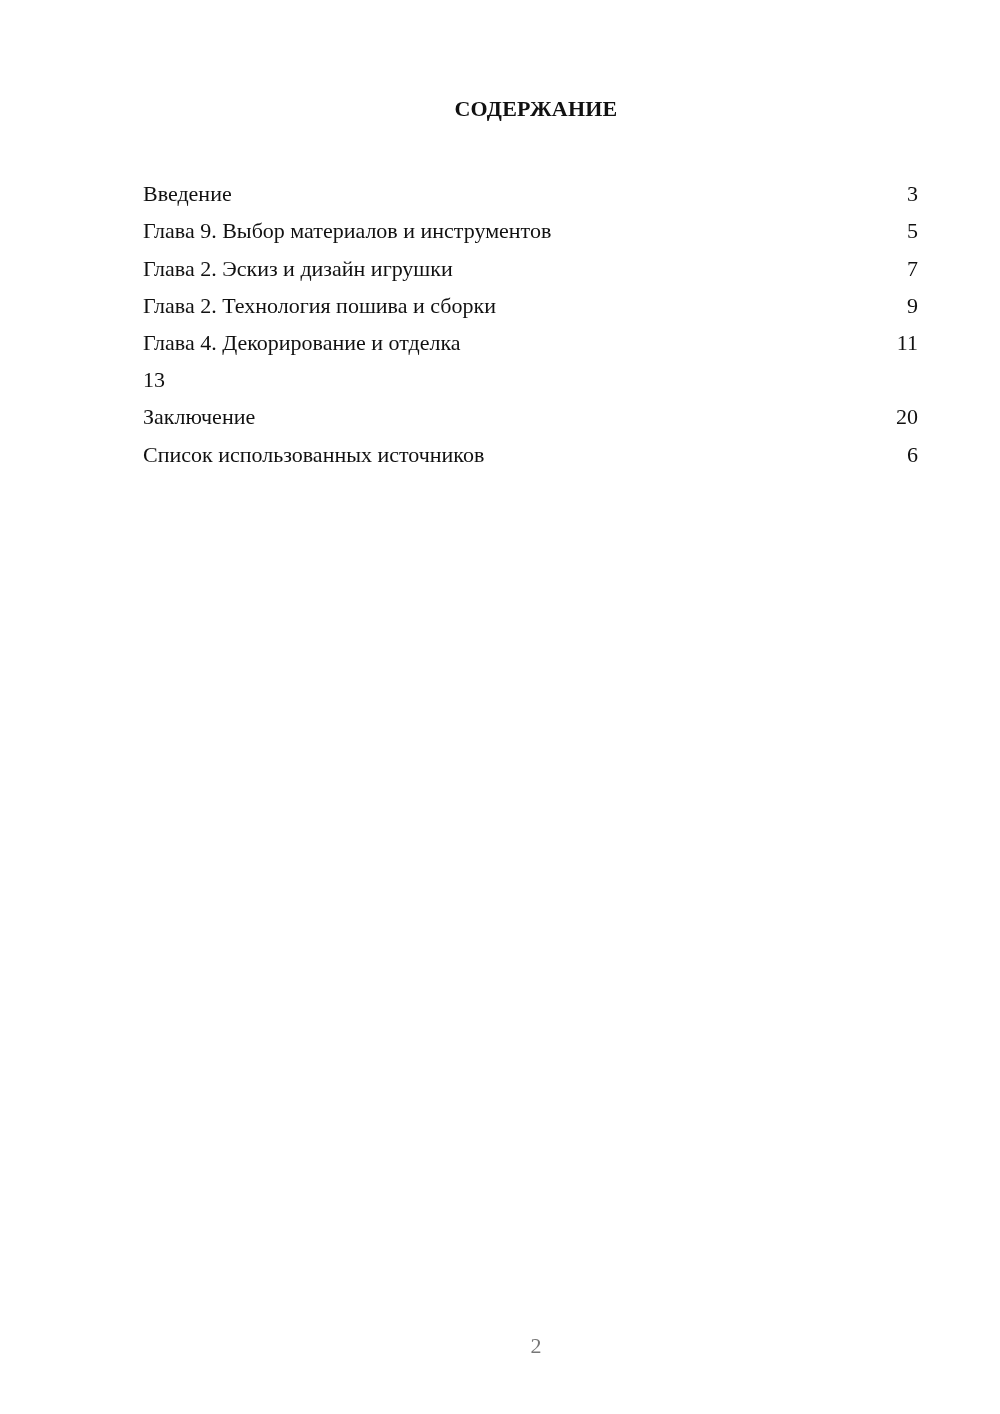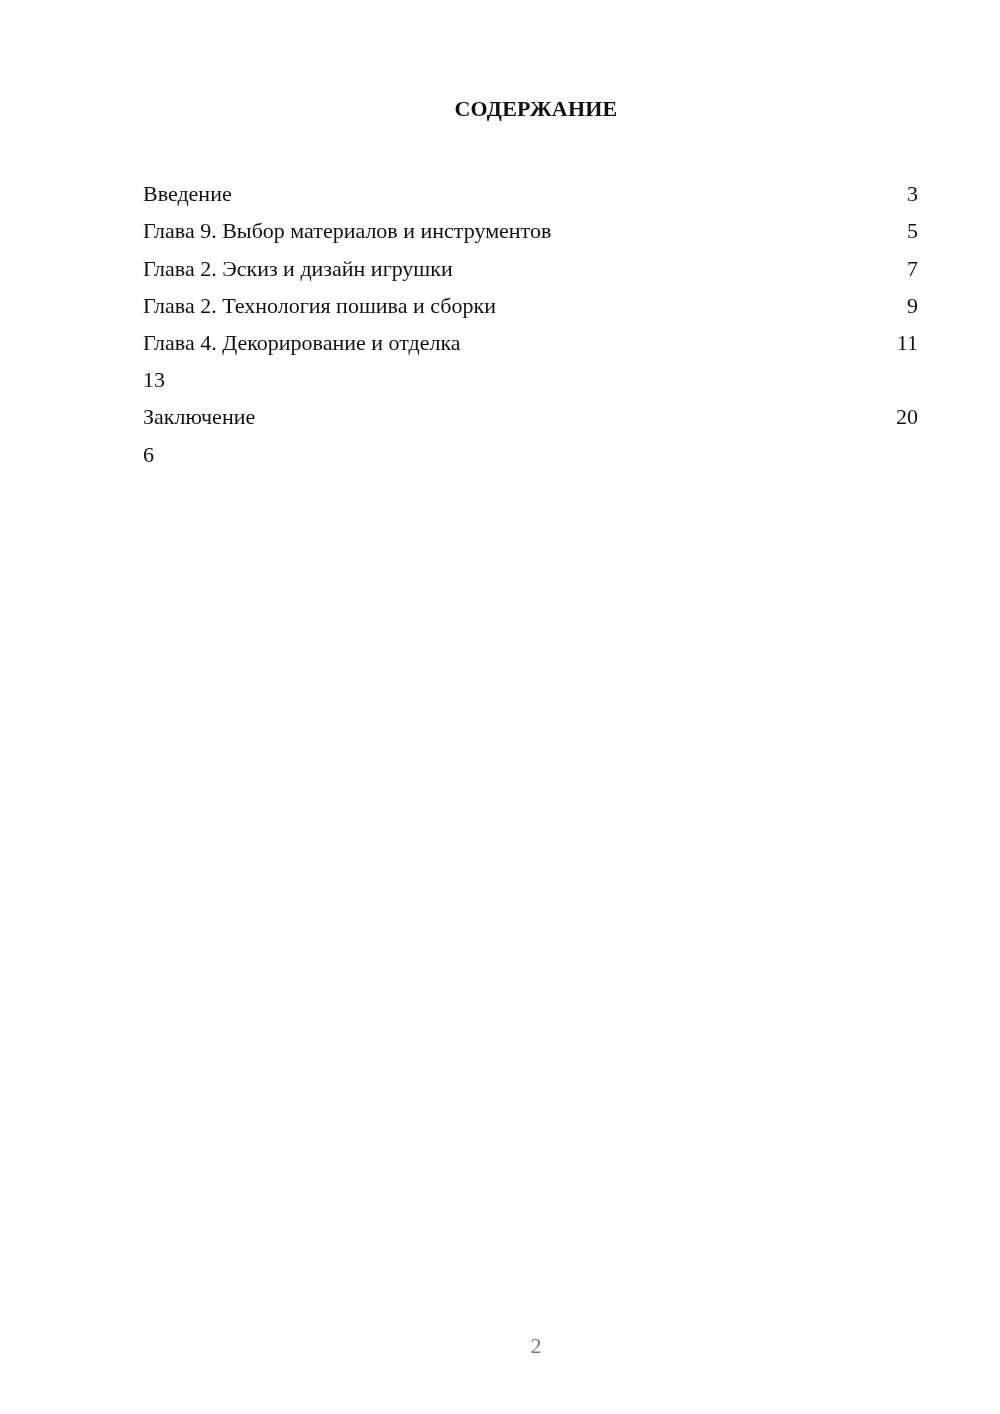--- a/index.html
+++ b/index.html
@@ -92,18 +92,19 @@
       <span class="toc-page">11</span>
     </div>
     <div class="toc-row">
       <span class="toc-page">13</span>
     </div>
     <div class="toc-row">
       <span class="toc-label">Заключение</span>
       <span class="toc-page">20</span>
     </div>
     <div class="toc-row">
+      <span class="toc-label">Список использованных источников</span>
       <span class="toc-page">6</span>
     </div>
   </div>
 
   <div class="page-number">2</div>
 </div>
 
 </body></html>

